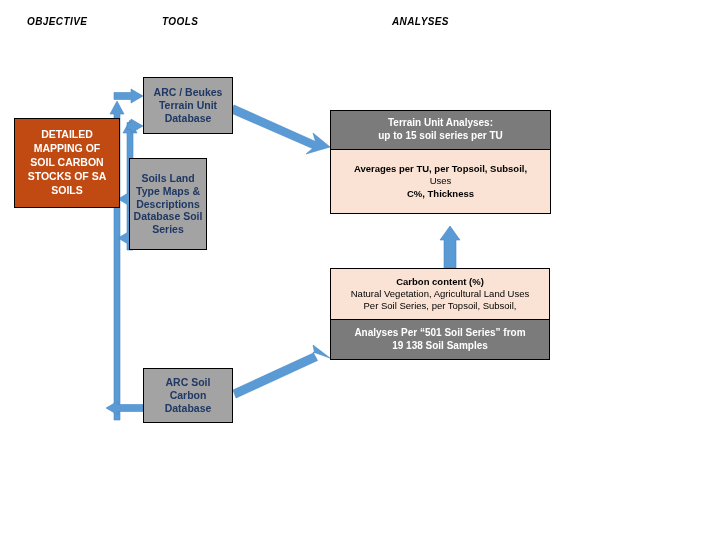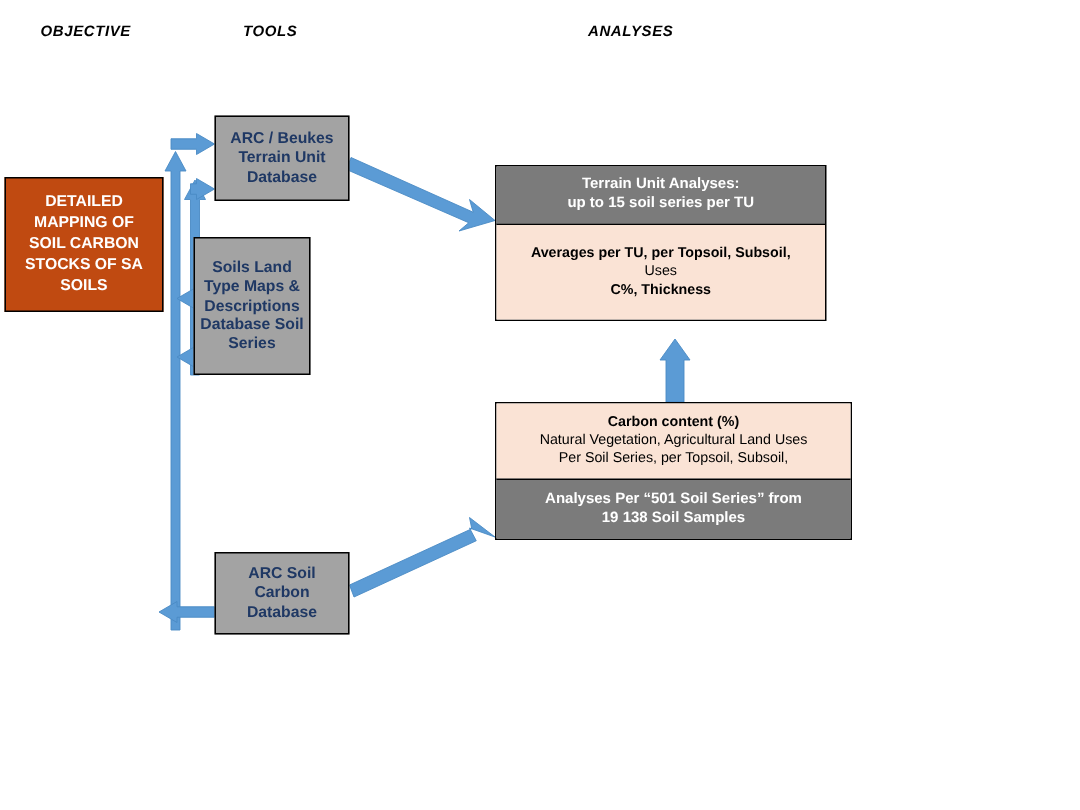--- a/index.html
+++ b/index.html
@@ -110,21 +110,21 @@
     <polygon class="arrow" points="106,408 118,401 118,404.5 143,404.5 143,411.5 118,411.5 118,415"></polygon>
 
     <polygon class="arrow" points="330,147 313,133 315.5,141.5 234,105 231,113 312.5,148.5 306,154"></polygon>
 
     <polygon class="arrow" points="330,358 313,352 317.5,360.5 236,398 233,390 314.5,352.5 313,345"></polygon>
 
     <polygon class="arrow" points="450,226 440,240 444,240 444,268 456,268 456,240 460,240"></polygon>
 
   </svg>
 
-  <div class="node node-orange" style="left:3px;top:118px;width:106px;height:90px;text-align:center;">
+  <div class="node node-orange" style="left:14px;top:118px;width:106px;height:90px;text-align:center;">
     <span>DETAILED</span>
     <span>MAPPING OF</span>
     <span>SOIL CARBON</span>
     <span>STOCKS OF SA</span>
     <span>SOILS</span>
   </div>
 
   <div class="node node-green" style="left:143px;top:77px;width:90px;height:57px;">
     <span>ARC / Beukes</span>
     <span>Terrain Unit</span>
@@ -151,21 +151,21 @@
       <span>up to 15 soil series per TU</span>
     </div>
     <div class="divider"></div>
     <div class="band band-peach" style="flex:1;">
       <span class="lead">Averages per TU, per Topsoil, Subsoil,</span>
       <span>Uses</span>
       <span class="tail">C%, Thickness</span>
     </div>
   </div>
 
-  <div class="split" style="left:330px;top:268px;width:238px;height:92px;">
+  <div class="split" style="left:330px;top:268px;width:220px;height:92px;">
     <div class="band band-peach" style="height:50px;">
       <span class="lead">Carbon content (%)</span>
       <span>Natural Vegetation, Agricultural Land Uses</span>
       <span>Per Soil Series, per Topsoil, Subsoil,</span>
     </div>
     <div class="divider"></div>
     <div class="band band-gray" style="flex:1;">
       <span>Analyses Per “501 Soil Series” from</span>
       <span>19 138 Soil Samples</span>
     </div>

